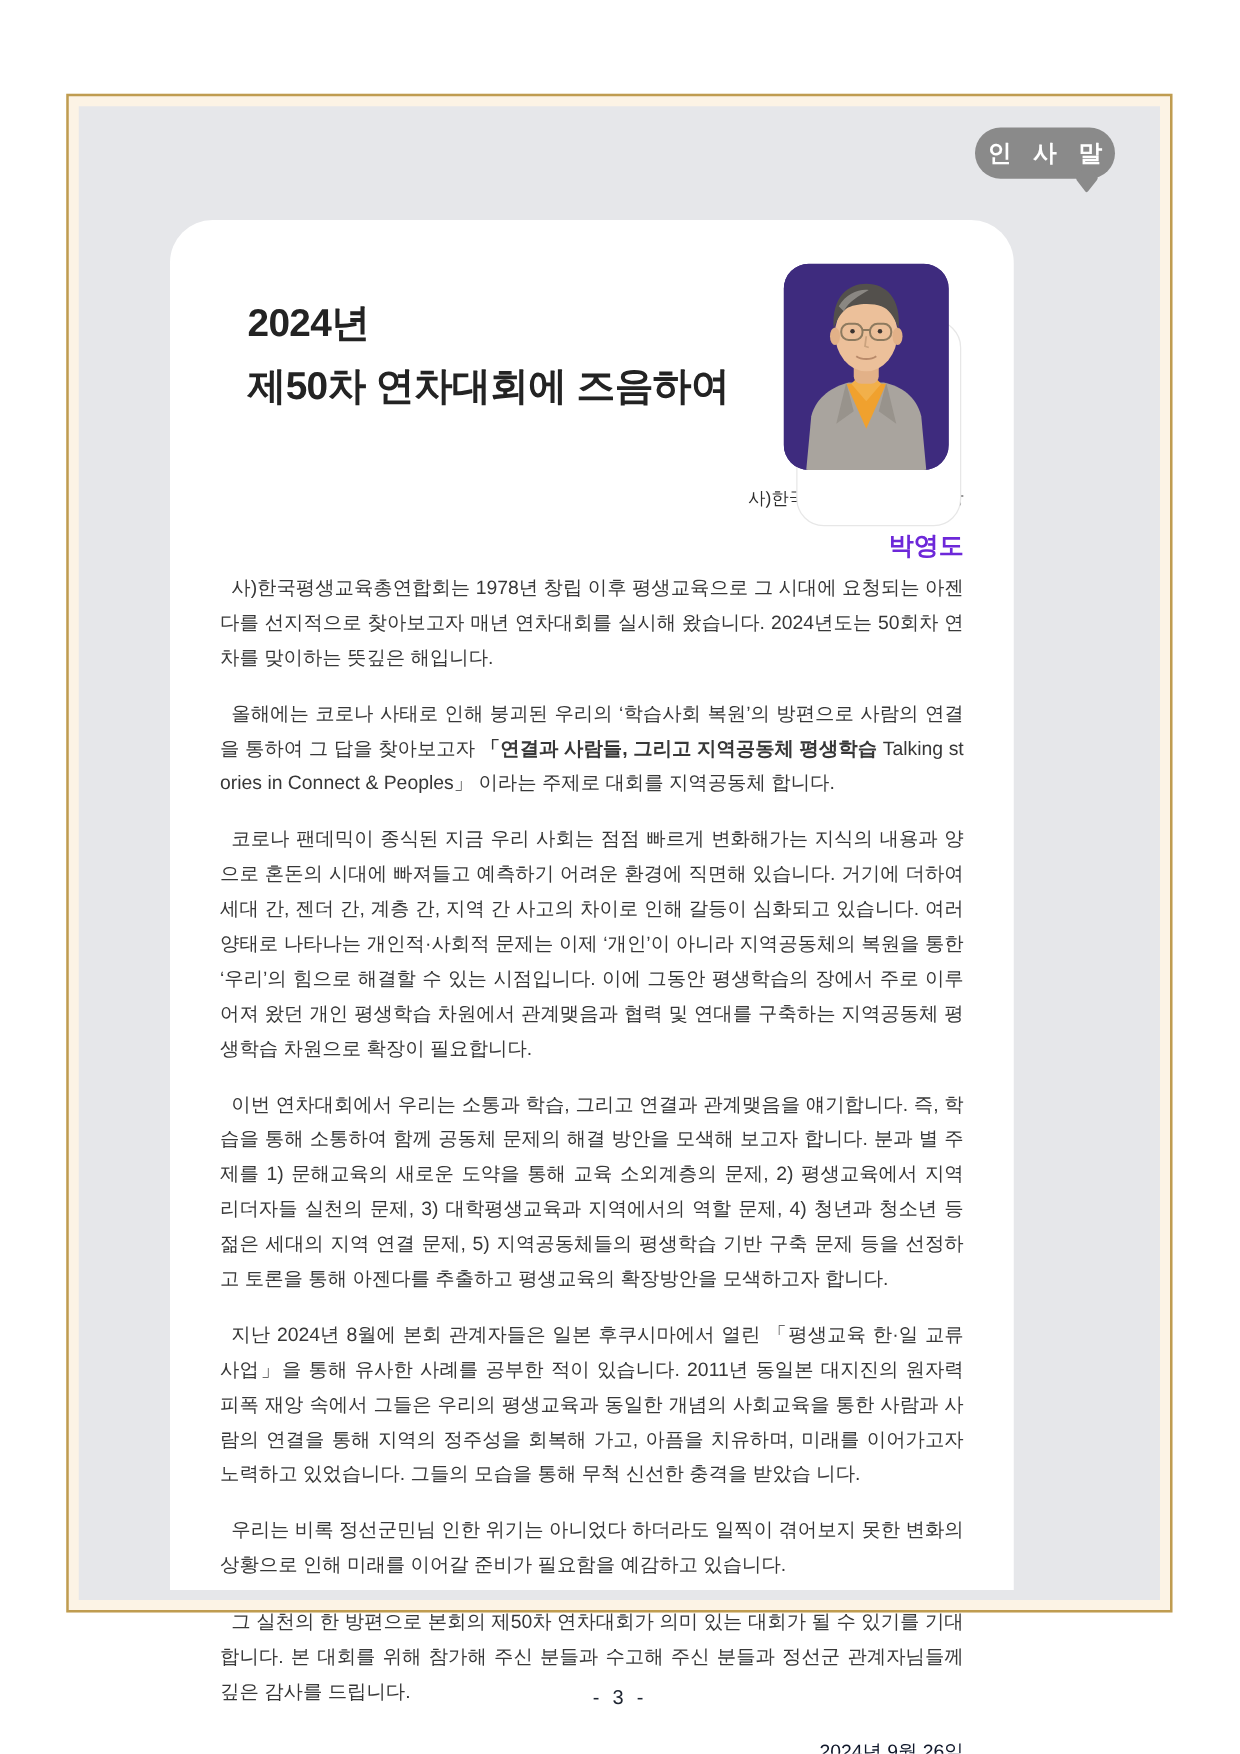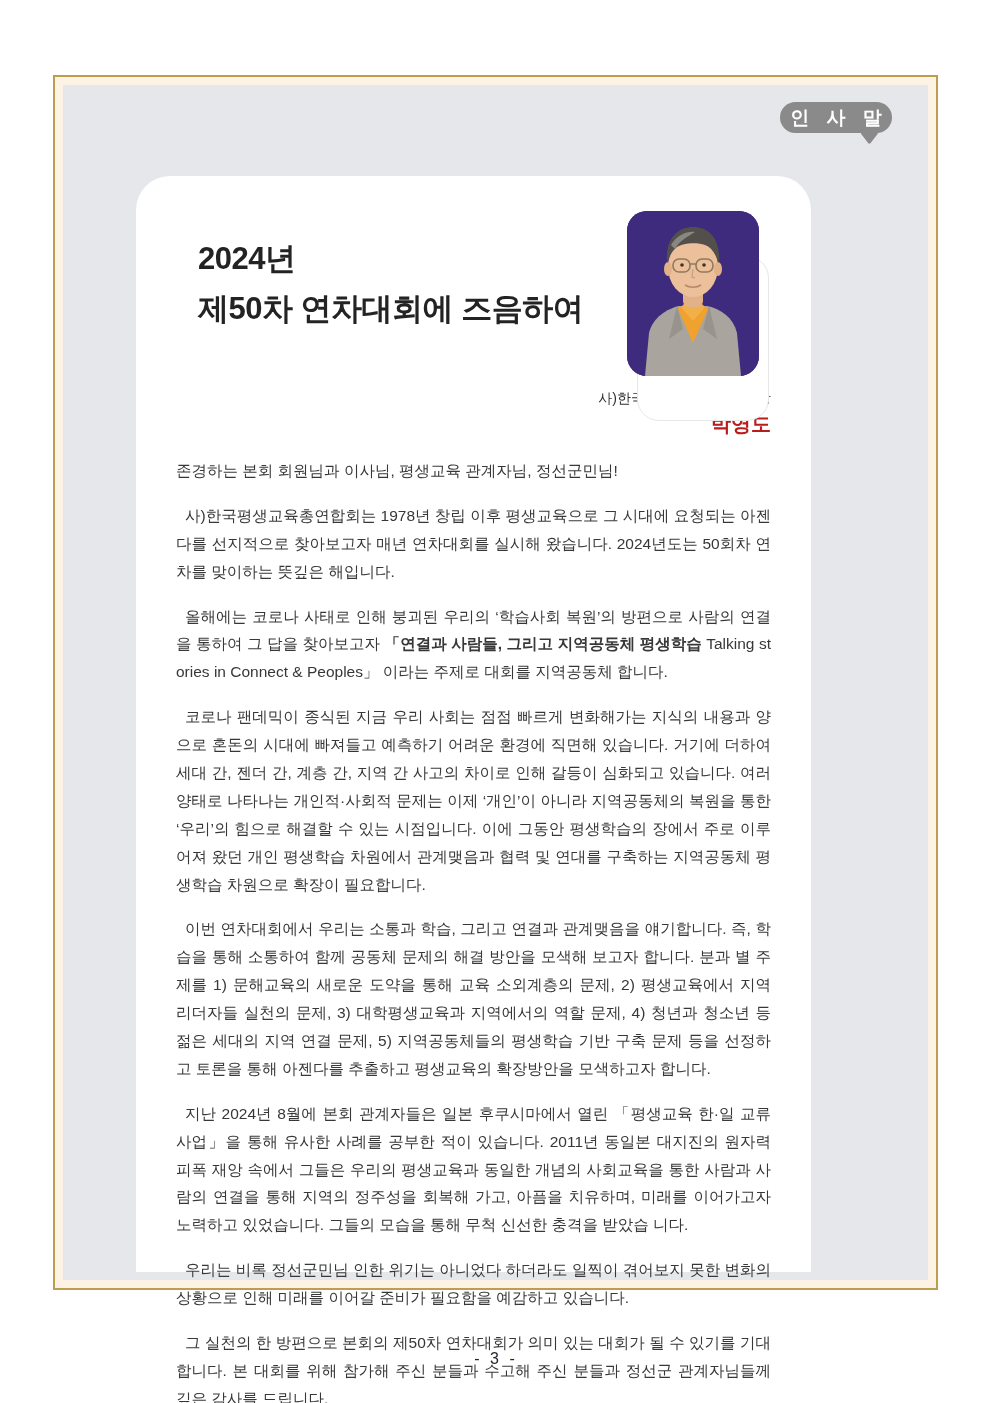--- a/index.html
+++ b/index.html
@@ -20,21 +20,21 @@
   }
   
   .panel {
     position:absolute; left:8px; top:8px; right:8px; bottom:8px;
     background:#e6e7ea;
   }
 
   
   .badge {
     position:absolute; top:17px; right:36px;
-    width:112px; height:31px;
+    width:112px; height:41px;
     background:#8a8a8a;
     border-radius:21px;
     color:#ffffff;
     font-size:19px; font-weight:bold; letter-spacing:6px;
     display:flex; align-items:center; justify-content:center;
     padding-left:6px;
     z-index:3;
   }
   .badge::after {
     content:"";
@@ -76,21 +76,21 @@
   }
   .photo-offset {
     position:absolute; right:2px; top:45px;
     width:132px; height:165px;
     background:#ffffff;
     border:1px solid #e7e7e7;
     border-radius:22px;
     z-index:0;
   }
   .credit-org { margin-top:14px; font-size:14px; color:#2e2e2e; }
-  .credit-name { margin-top:3px; font-size:20px; font-weight:bold; color:#b91c1c; }
+  .credit-name { margin-top:15px; font-size:20px; font-weight:bold; color:#6d28d9; }
 
   .body-text {
     padding:0 40px;
     font-size:15.5px; line-height:1.8; color:#373737;
     text-align:justify;
     word-break:break-all;
   }
   .body-text p { margin:0 0 17px; }
   .body-text p.indent { text-indent:9px; }
   .bold-inline { font-weight:bold; }
@@ -157,21 +157,20 @@
                 <path d="M58,74 C62,77 70,77 74,74" fill="none" stroke="#b98a6a" stroke-width="1.6"></path>
               </svg>
             </div>
           </div>
           <div class="credit-org">사)한국평생교육총연합회장</div>
           <div class="credit-name">박영도</div>
         </div>
       </div>
 
       <div class="body-text">
-        <p>존경하는 본회 회원님과 이사님, 평생교육 관계자님, 정선군민님!</p>
         <p class="indent">사)한국평생교육총연합회는 1978년 창립 이후 평생교육으로 그 시대에 요청되는 아젠다를 선지적으로 찾아보고자 매년 연차대회를 실시해 왔습니다. 2024년도는 50회차 연차를 맞이하는 뜻깊은 해입니다.</p>
         <p class="indent"><span>올해에는 코로나 사태로 인해 붕괴된 우리의 ‘학습사회 복원’의 방편으로 사람의 연결을 통하여 그 답을 찾아보고자 </span><span class="bold-inline">「연결과 사람들, 그리고 지역공동체 평생학습</span><span> Talking stories in Connect &amp; Peoples」</span><span> 이라는 주제로 대회를 지역공동체 합니다.</span></p>
         <p class="indent">코로나 팬데믹이 종식된 지금 우리 사회는 점점 빠르게 변화해가는 지식의 내용과 양으로 혼돈의 시대에 빠져들고 예측하기 어려운 환경에 직면해 있습니다. 거기에 더하여 세대 간, 젠더 간, 계층 간, 지역 간 사고의 차이로 인해 갈등이 심화되고 있습니다. 여러 양태로 나타나는 개인적·사회적 문제는 이제 ‘개인’이 아니라 지역공동체의 복원을 통한 ‘우리’의 힘으로 해결할 수 있는 시점입니다. 이에 그동안 평생학습의 장에서 주로 이루어져 왔던 개인 평생학습 차원에서 관계맺음과 협력 및 연대를 구축하는 지역공동체 평생학습 차원으로 확장이 필요합니다.</p>
         <p class="indent">이번 연차대회에서 우리는 소통과 학습, 그리고 연결과 관계맺음을 얘기합니다. 즉, 학습을 통해 소통하여 함께 공동체 문제의 해결 방안을 모색해 보고자 합니다. 분과 별 주제를 1) 문해교육의 새로운 도약을 통해 교육 소외계층의 문제, 2) 평생교육에서 지역 리더자들 실천의 문제, 3) 대학평생교육과 지역에서의 역할 문제, 4) 청년과 청소년 등 젊은 세대의 지역 연결 문제, 5) 지역공동체들의 평생학습 기반 구축 문제 등을 선정하고 토론을 통해 아젠다를 추출하고 평생교육의 확장방안을 모색하고자 합니다.</p>
         <p class="indent">지난 2024년 8월에 본회 관계자들은 일본 후쿠시마에서 열린 「평생교육 한·일 교류 사업」을 통해 유사한 사례를 공부한 적이 있습니다. 2011년 동일본 대지진의 원자력 피폭 재앙 속에서 그들은 우리의 평생교육과 동일한 개념의 사회교육을 통한 사람과 사람의 연결을 통해 지역의 정주성을 회복해 가고, 아픔을 치유하며, 미래를 이어가고자 노력하고 있었습니다. 그들의 모습을 통해 무척 신선한 충격을 받았습 니다.</p>
         <p class="indent">우리는 비록 정선군민님 인한 위기는 아니었다 하더라도 일찍이 겪어보지 못한 변화의 상황으로 인해 미래를 이어갈 준비가 필요함을 예감하고 있습니다.</p>
         <p class="indent">그 실천의 한 방편으로 본회의 제50차 연차대회가 의미 있는 대회가 될 수 있기를 기대합니다. 본 대회를 위해 참가해 주신 분들과 수고해 주신 분들과 정선군 관계자님들께 깊은 감사를 드립니다.</p>
       </div>
 
       <div class="doc-date">2024년 9월 26일</div>

